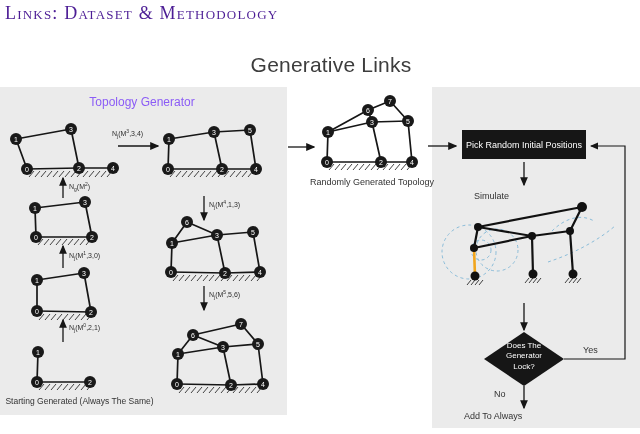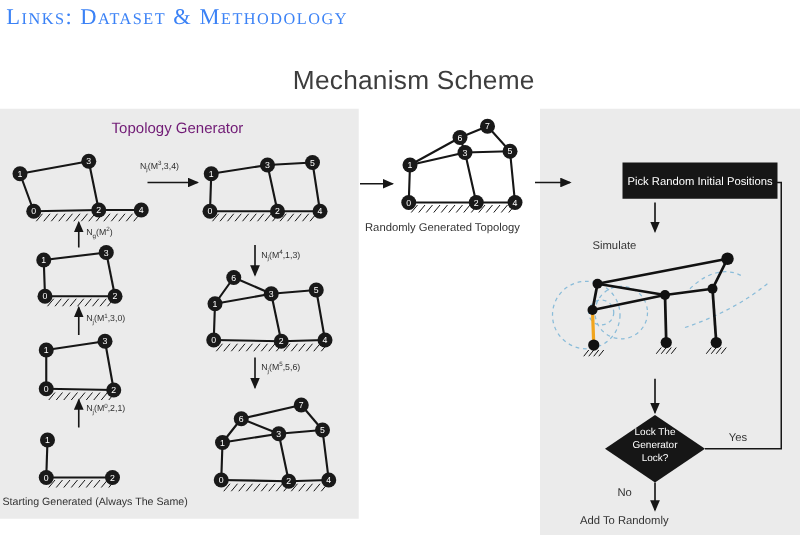--- a/index.html
+++ b/index.html
@@ -1,51 +1,51 @@
 <!DOCTYPE html>
 <html><head>
 <meta charset="utf-8">
 <style>
   html,body{margin:0;padding:0;background:#fff;}
   .canvas{position:relative;width:640px;height:434px;background:#ffffff;overflow:hidden;
           font-family:"Liberation Sans",sans-serif;}
   .main-title{position:absolute;left:5px;top:3px;font-family:"Liberation Serif",serif;
-              font-variant:small-caps;font-size:18px;letter-spacing:1.2px;color:#3b82f6;}
+              font-variant:small-caps;font-size:18px;letter-spacing:1.2px;color:#4c1d95;}
   .scheme-title{position:absolute;left:231px;top:53px;width:200px;text-align:center;
                 font-size:21px;color:#3d3d3d;letter-spacing:.2px;}
   .panel{position:absolute;background:#ebebeb;}
   .panel-left{left:0;top:87px;width:287px;height:328px;}
   .panel-right{left:432px;top:87px;width:208px;height:341px;}
-  .panel-title{position:absolute;text-align:center;font-size:12px;color:#701a75;}
+  .panel-title{position:absolute;text-align:center;font-size:12px;color:#8b5cf6;}
   .lp-title{left:42px;top:95px;width:200px;}
   .rp-title{left:424px;top:94px;width:200px;}
-  .caption{position:absolute;font-size:8.5px;color:#333;text-align:left;}
+  .caption{position:absolute;font-size:8.5px;color:#333;text-align:center;}
   .cap-start{left:2px;top:396px;width:155px;}
   .cap-random{left:292px;top:177px;width:160px;font-size:9px;}
   .flow-label{position:absolute;font-size:9px;color:#333;text-align:left;}
   .lbl-simulate{left:474px;top:191px;width:100px;}
   .lbl-yes{left:583px;top:345px;width:30px;text-align:left;}
   .lbl-no{left:494px;top:389px;width:24px;}
   .lbl-add{left:464px;top:411px;width:120px;}
   .black-box{position:absolute;left:462px;top:130px;width:124px;height:29px;background:#161616;
-             display:flex;align-items:center;justify-content:center;color:#fff;font-size:9px;margin-left:36px;}
+             display:flex;align-items:center;justify-content:center;color:#fff;font-size:9px;}
   .diamond-text{position:absolute;left:486px;top:341px;width:76px;text-align:center;
                 color:#fff;font-size:8px;line-height:1.3;}
   .op{position:absolute;font-size:7px;color:#2e2e2e;white-space:nowrap;}
   .op sub{font-size:5px;vertical-align:-2px;}
   .op sup{font-size:5px;vertical-align:3px;}
   svg.overlay{position:absolute;left:0;top:0;pointer-events:none;}
 </style>
 </head>
 <body>
 
 <div class="canvas">
 
   <div class="main-title">Links: Dataset &amp; Methodology</div>
-  <div class="scheme-title">Mechanism Scheme</div>
+  <div class="scheme-title">Generative Links</div>
 
   <div class="panel panel-left"></div>
   <div class="panel panel-right"></div>
 
   <svg class="overlay" width="640" height="434" aria-hidden="true">
       <defs>
         <marker id="ah" markerWidth="7" markerHeight="6" refX="6" refY="3" orient="auto">
           <path d="M0,0 L7,3 L0,6 Z" fill="#161616"></path>
         </marker>
       </defs>
@@ -344,28 +344,28 @@
   <div class="caption cap-start">Starting Generated (Always The Same)</div>
   <div class="caption cap-random">Randomly Generated Topology</div>
 
   <div class="black-box">
     <span>Pick Random Initial Positions</span>
   </div>
 
   <div class="flow-label lbl-simulate">Simulate</div>
 
   <div class="diamond-text">
-    <div>Lock The</div>
+    <div>Does The</div>
     <div>Generator</div>
     <div>Lock?</div>
   </div>
 
   <div class="flow-label lbl-yes">Yes</div>
   <div class="flow-label lbl-no">No</div>
-  <div class="flow-label lbl-add">Add To Randomly</div>
+  <div class="flow-label lbl-add">Add To Always</div>
 
   <div id="op-labels">
       <div class="op" style="left: 69px; top: 322px;">N<sub>j</sub>(M<sup>0</sup>,2,1)</div>
       <div class="op" style="left: 69px; top: 250px;">N<sub>j</sub>(M<sup>1</sup>,3,0)</div>
       <div class="op" style="left: 69px; top: 181px;">N<sub>g</sub>(M<sup>2</sup>)</div>
       <div class="op" style="left: 112px; top: 128px;">N<sub>j</sub>(M<sup>3</sup>,3,4)</div>
       <div class="op" style="left: 209px; top: 199px;">N<sub>j</sub>(M<sup>4</sup>,1,3)</div>
       <div class="op" style="left: 209px; top: 289px;">N<sub>j</sub>(M<sup>5</sup>,5,6)</div>
     </div>
 

